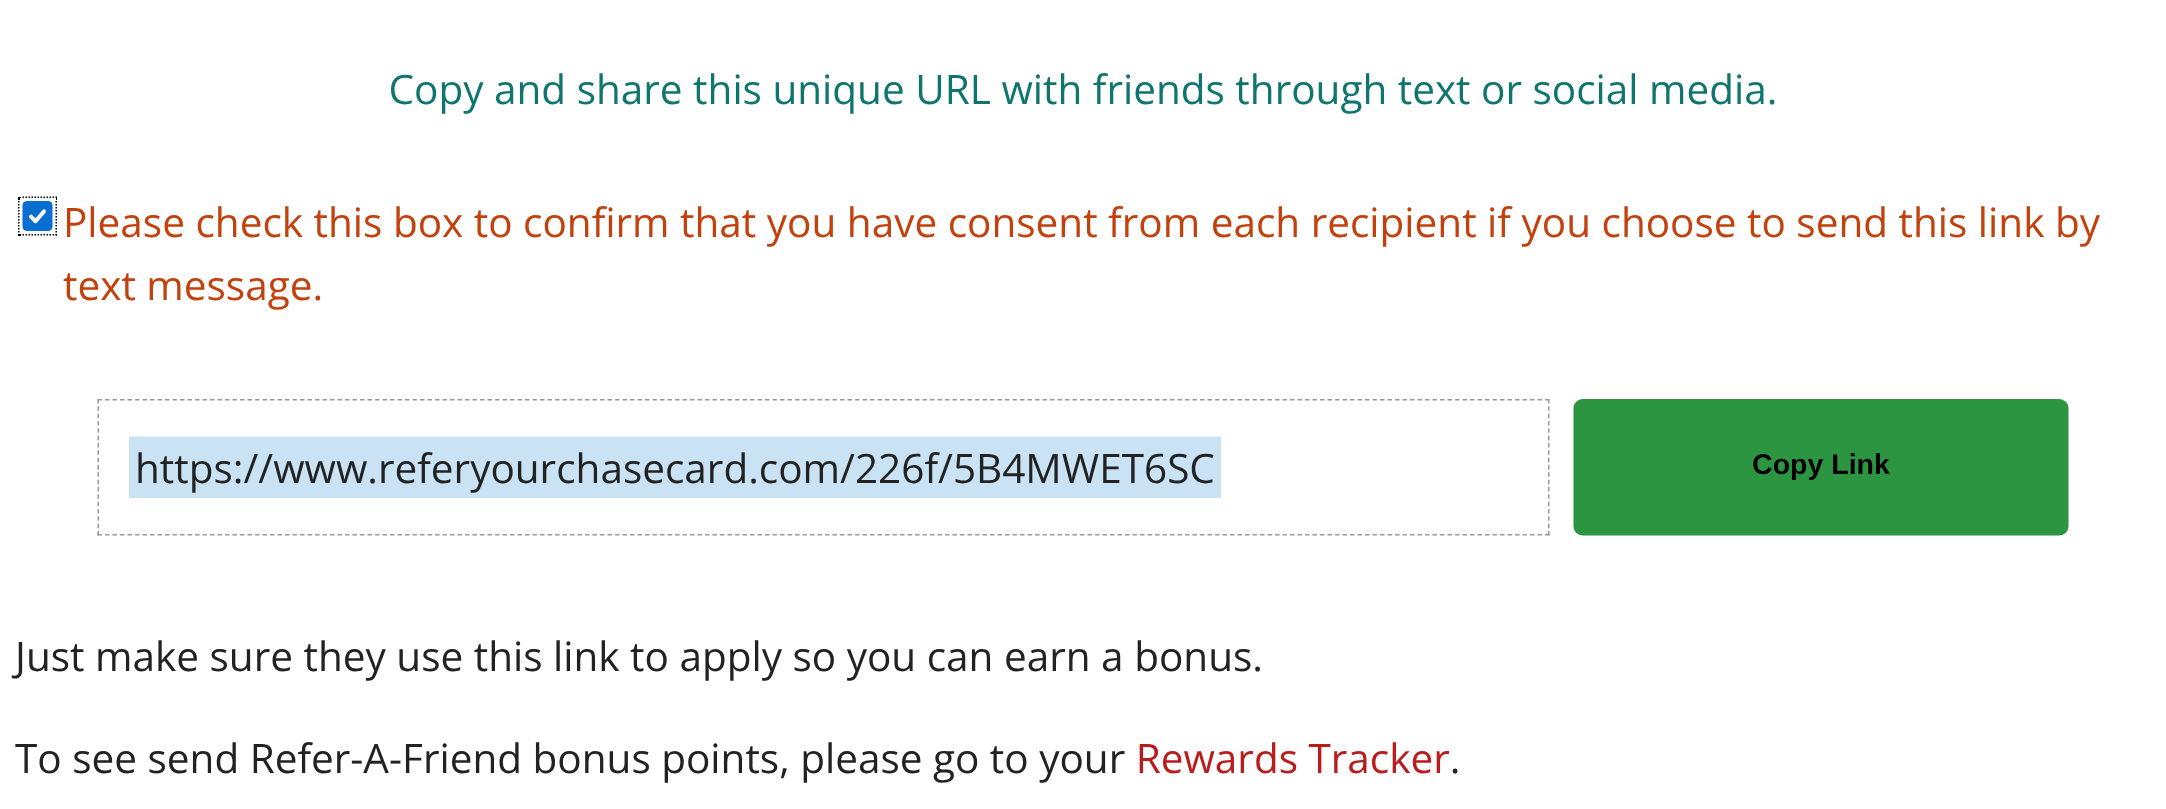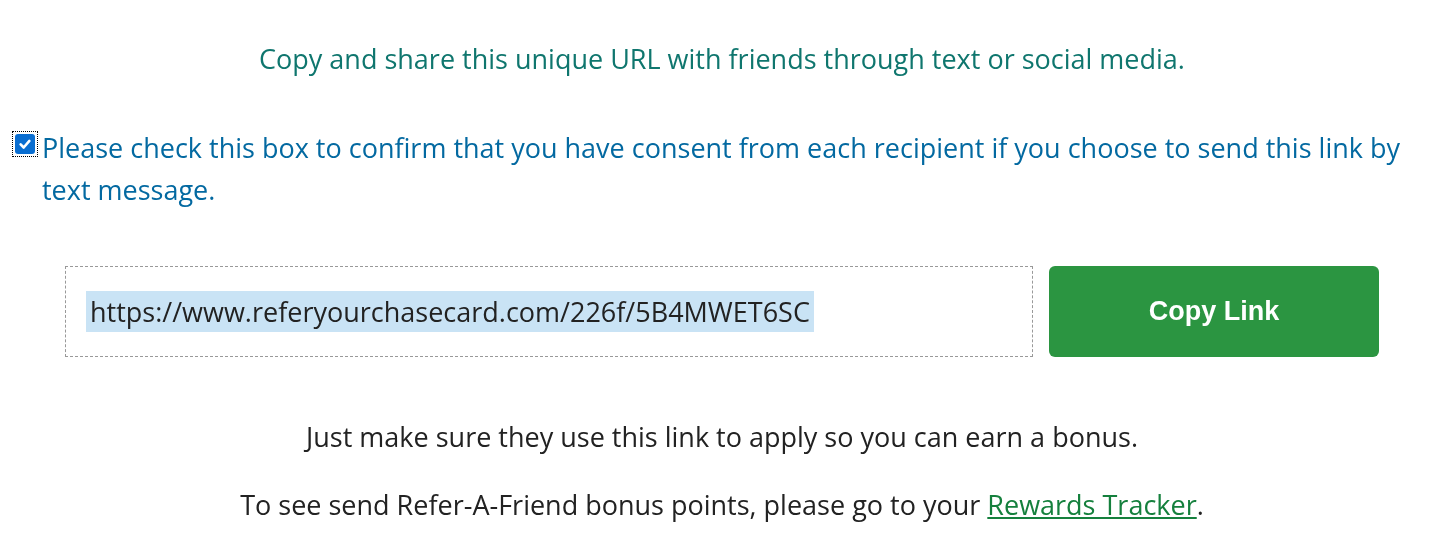--- a/index.html
+++ b/index.html
@@ -51,21 +51,21 @@
       cursor: pointer;
     }
     
     .checkbox svg {
       width: 14px;
       height: 14px;
     }
     
     .consent-text {
       font-size: 27px;
-      color: #0369a1;
+      color: #c2410c;
       line-height: 1.55;
     }
     
     .link-row {
       display: flex;
       align-items: stretch;
       gap: 16px;
       padding: 0 55px;
       margin-bottom: 60px;
     }
@@ -81,41 +81,40 @@
     }
     
     .url-text {
       background: #c9e3f5;
       padding: 2px 4px;
       font-family: inherit;
     }
     
     .copy-button {
       background: #2b9541;
-      color: #ffffff;
+      color: #000000;
       border: none;
       border-radius: 6px;
-      font-size: 27px;
+      font-size: 19px;
       font-weight: 700;
       padding: 0 52px;
       cursor: pointer;
       min-width: 330px;
     }
     
     .footer-text {
-      text-align: center;
+      text-align: left;
       font-size: 27px;
       color: #222;
       line-height: 1.5;
       margin-bottom: 28px;
     }
     
     .tracker-link {
-      color: #15803d;
-      text-decoration: underline;
+      color: #b91c1c;
       cursor: pointer;
     }
   </style>
 </head>
 <body>
 
 <div class="heading">Copy and share this unique URL with friends through text or social media.</div>
 
 <div class="consent-row">
   <span class="checkbox-wrapper">

